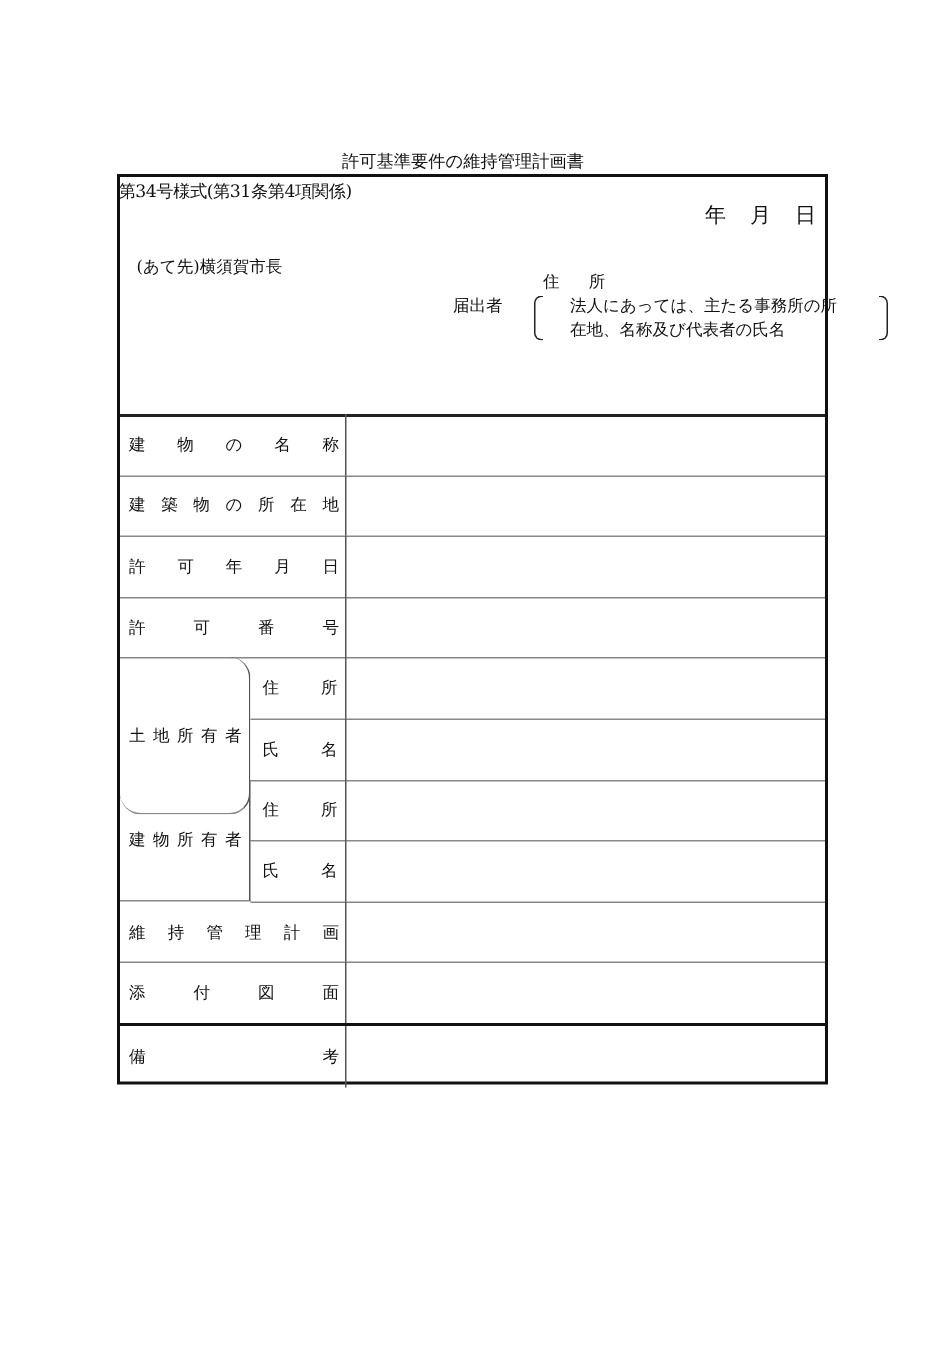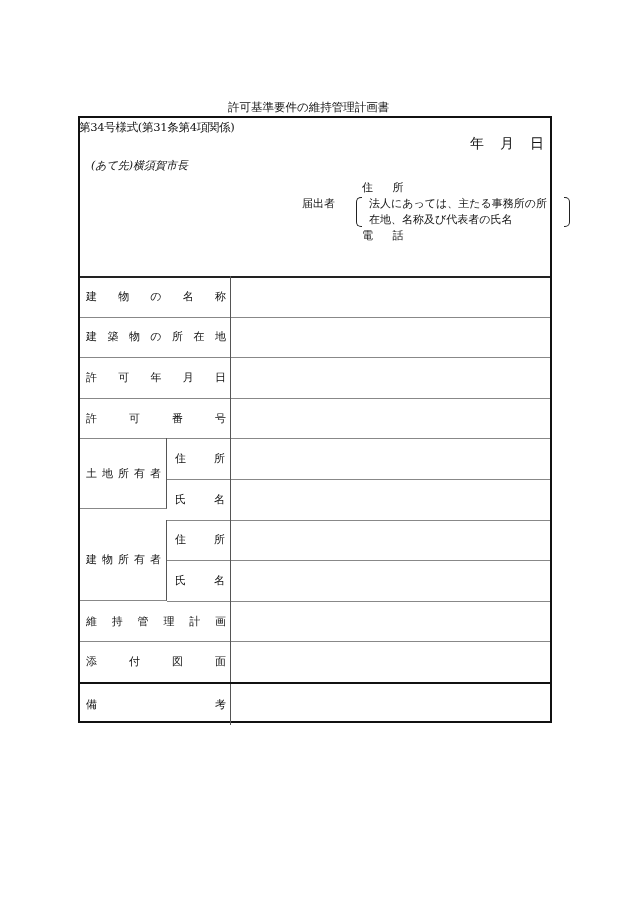--- a/index.html
+++ b/index.html
@@ -27,30 +27,30 @@
     .header-block {
       position: absolute; left: 0; top: 0; right: 0; height: 158px;
       border-bottom: 2px solid #222;
     }
     .date-line {
       position: absolute; right: 6px; top: 17px;
       font-size: 14px; word-spacing: 0;
     }
     .date-line span { margin-left: 16px; }
     .addressee {
-      position: absolute; left: 11px; top: 40px; font-size: 11px; font-style: italic;
+      position: absolute; left: 11px; top: 52px; font-size: 11px;
     }
     .applicant {
       position: absolute; left: 222px; top: 62px; font-size: 11px; line-height: 16px;
     }
     .applicant .role { position: absolute; left: 0; top: 16px; white-space: nowrap; }
     .applicant .fields { position: absolute; left: 60px; top: 0; width: 200px; }
     .applicant .row { white-space: nowrap; letter-spacing: 8px; }
     .note {
-      position: relative; margin-left: -6px; padding: 0 13px; width: 188px;
+      position: relative; margin-left: -6px; padding: 0 24px; width: 188px;
       letter-spacing: 0; white-space: normal; line-height: 16px;
     }
     .note::before, .note::after {
       content: ""; position: absolute; top: 1px; bottom: 1px; width: 5px;
       border: 1px solid #222;
     }
     .note::before { left: 0; border-right: none; border-radius: 5px 0 0 5px; }
     .note::after  { right: 0; border-left: none; border-radius: 0 5px 5px 0; }
 
     .table { position: absolute; left: 0; top: 158px; right: 0; bottom: 0; }
@@ -93,21 +93,20 @@
   <div class="header-block">
     <div class="date-line">
       <span>年</span><span>月</span><span>日</span>
     </div>
     <div class="addressee">(あて先)横須賀市長</div>
     <div class="applicant">
       <div class="role">届出者</div>
       <div class="fields">
         <div class="row">住 所</div>
         <div class="note">法人にあっては、主たる事務所の所在地、名称及び代表者の氏名</div>
-        <div class="row">電 話</div>
       </div>
     </div>
   </div>
 
   <div class="table" id="tbl">
       <div class="trow" style="top: 0px; height: 40.6px;">
         <div class="label-cell">
           <div class="spread">
             <span>建</span>
             <span>物</span>
@@ -162,21 +161,21 @@
         </div>
         <div class="value-cell" style="left: 64px;"></div>
       </div>
       <div class="trow" style="top: 203px; height: 40.6px; left: 87px;">
         <div class="sub-label" style="left: 0px; top: 0px; bottom: 0px;">
           <span>氏</span>
           <span>名</span>
         </div>
         <div class="value-cell" style="left: 64px;"></div>
       </div>
-      <div class="group-label" style="top: 162.4px; height: 71px; border-bottom: 1px solid rgb(136, 136, 136);">土地所有者</div>
+      <div class="group-label" style="top: 162.4px; height: 105px; border-bottom: 1px solid rgb(136, 136, 136); border-radius: 14px;">土地所有者</div>
       <div class="trow" style="top: 243.6px; height: 40.6px; left: 87px;">
         <div class="sub-label" style="left: 0px; top: 0px; bottom: 0px;">
           <span>住</span>
           <span>所</span>
         </div>
         <div class="value-cell" style="left: 64px;"></div>
       </div>
       <div class="trow" style="top: 284.2px; height: 40.6px; left: 87px;">
         <div class="sub-label" style="left: 0px; top: 0px; bottom: 0px;">
           <span>氏</span>

